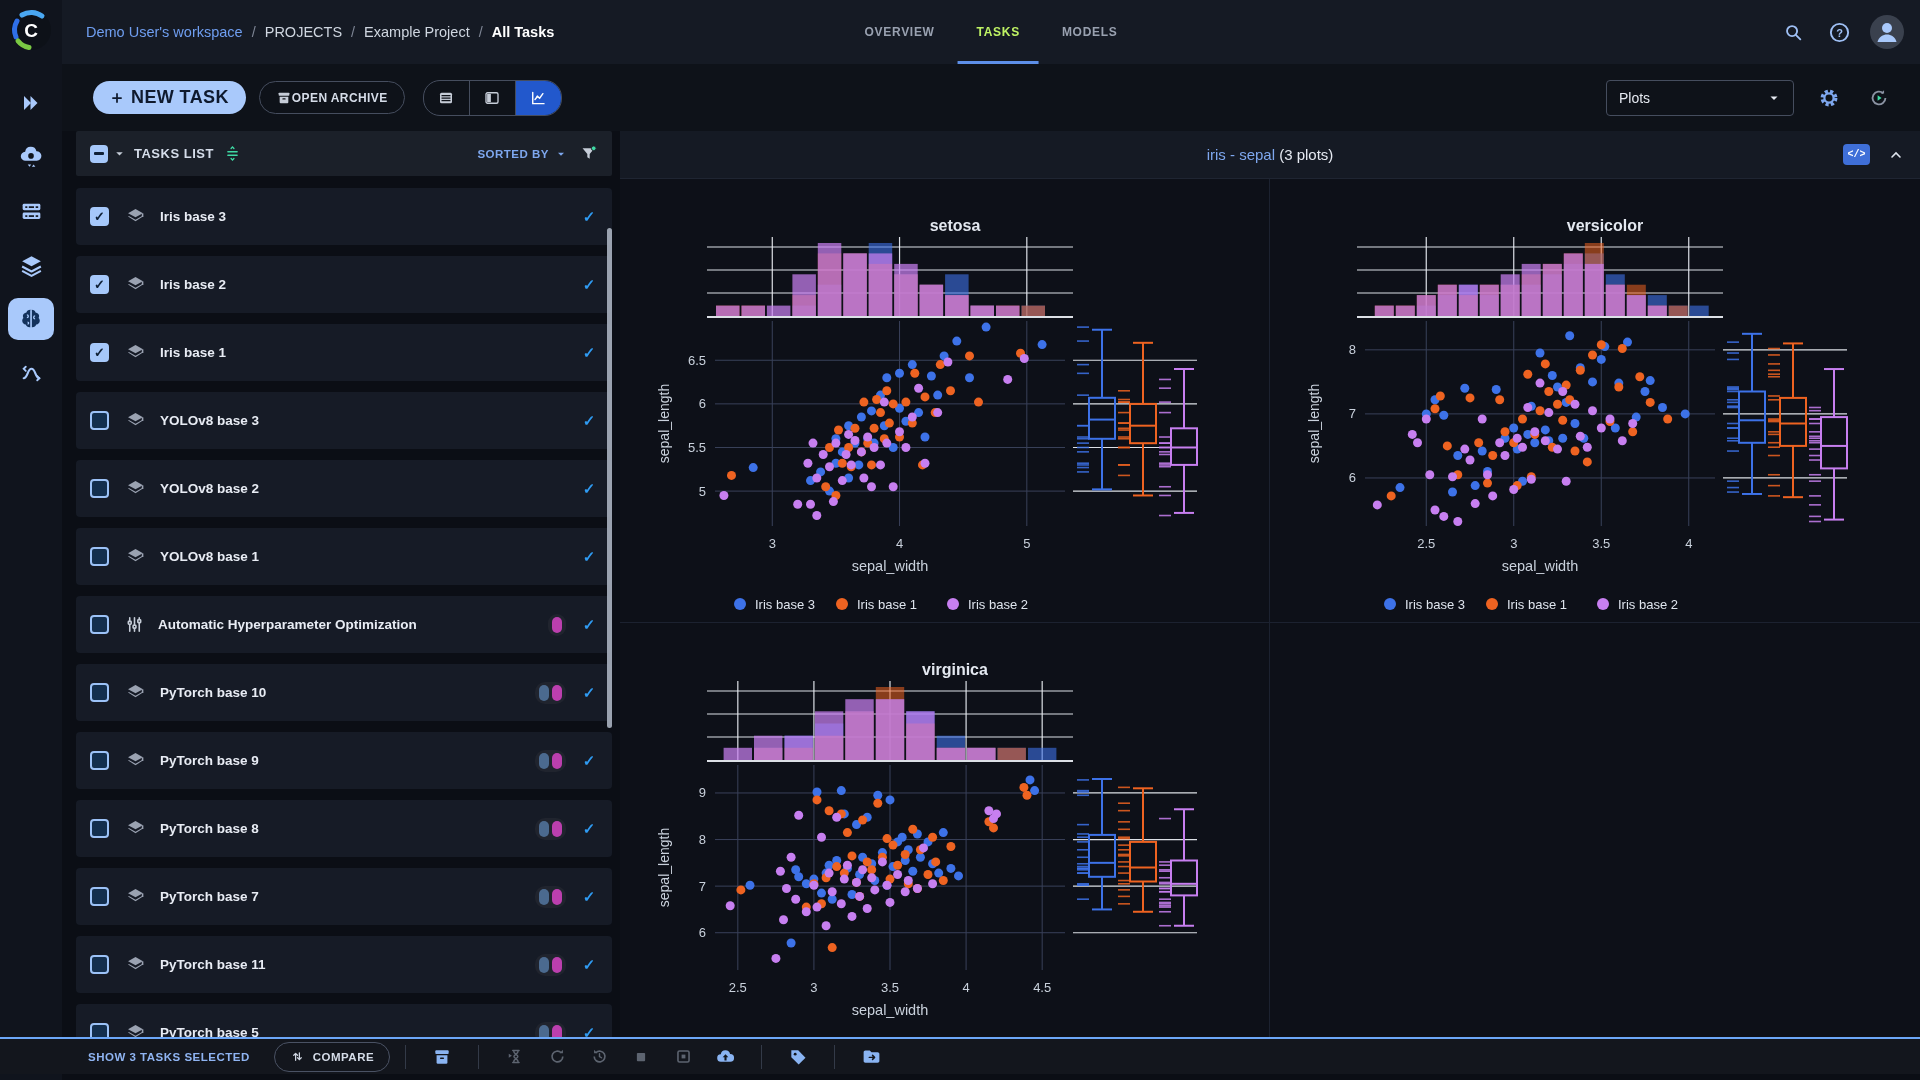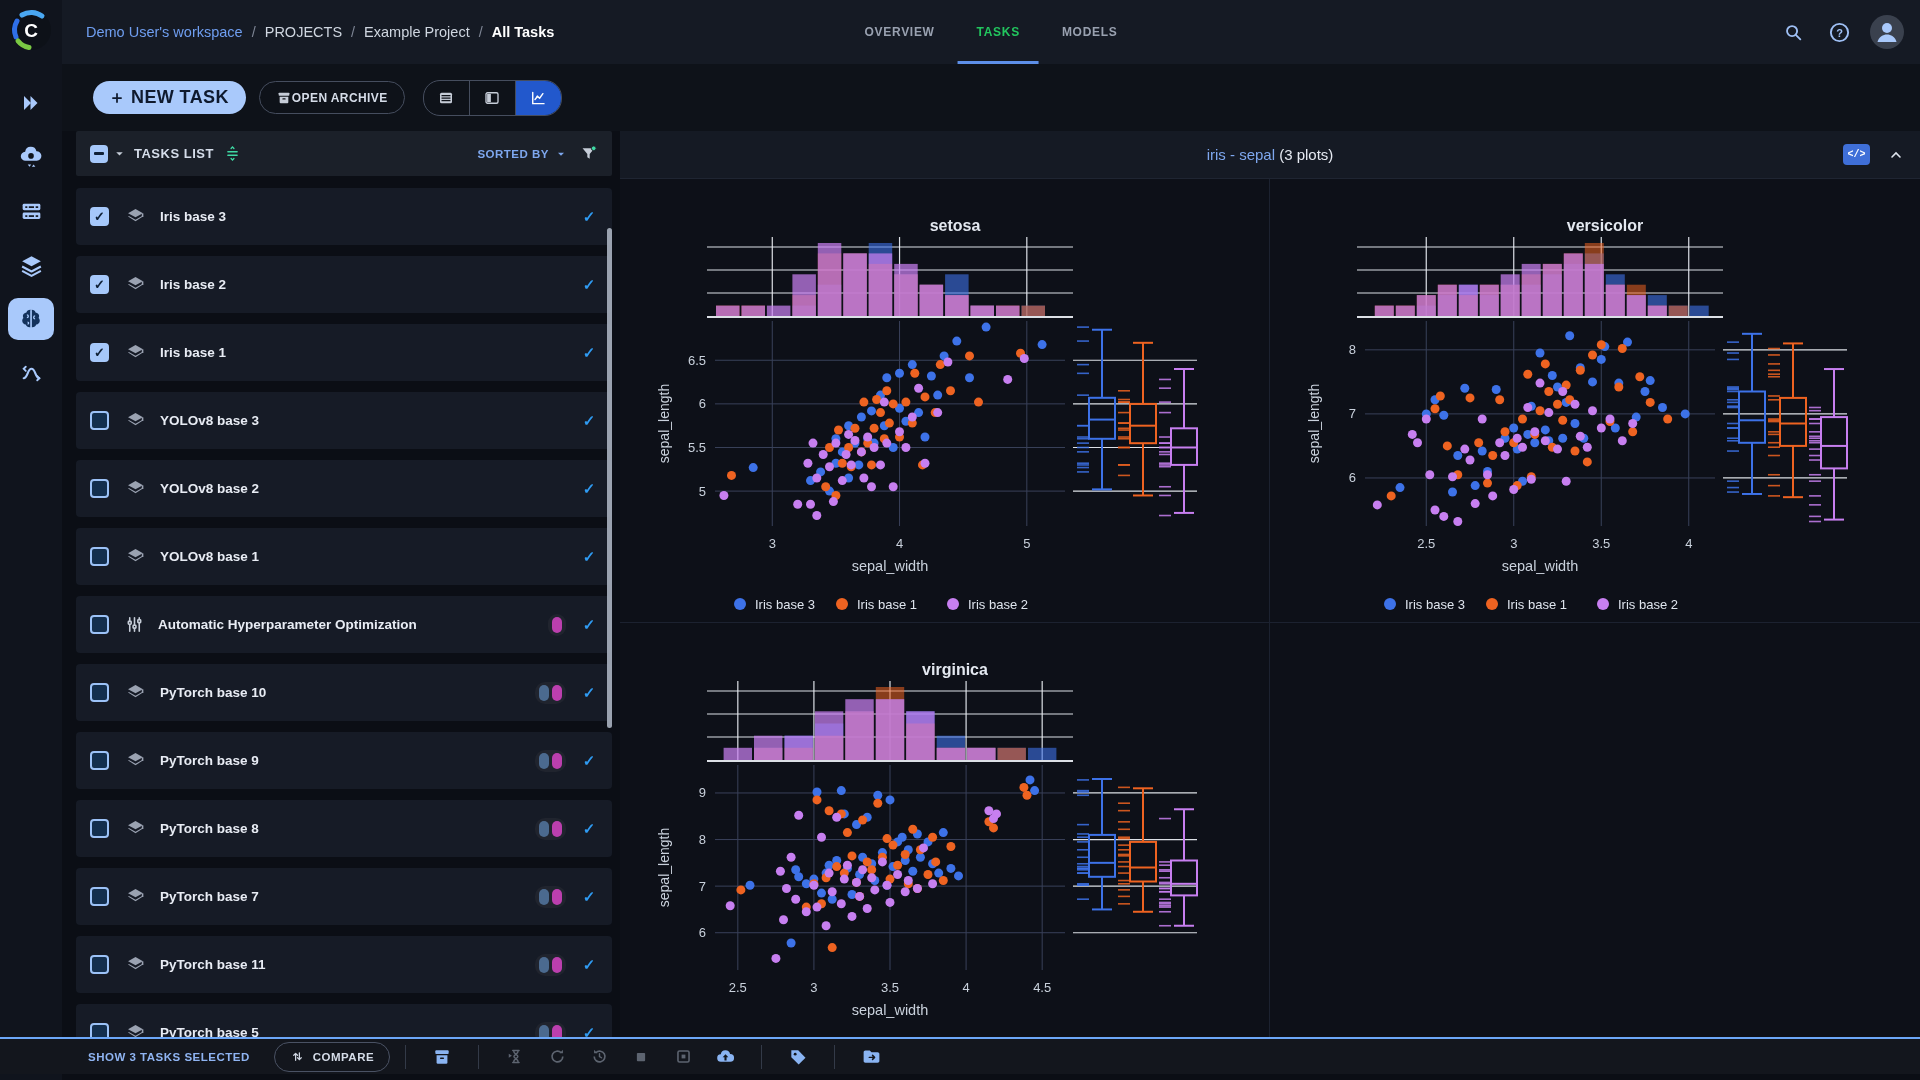--- a/index.html
+++ b/index.html
@@ -17,21 +17,21 @@
   
   .topbar{position:absolute;left:62px;top:0;width:1858px;height:64px;background:#151a24;border-bottom:3px solid #0c4a6e}
   .crumbs{position:absolute;left:24px;top:0;height:64px;display:flex;align-items:center;gap:9px;font-size:14.5px}
   .crumb-link{color:#6f9ef0;cursor:pointer}
   .crumb{color:#cfd6e0;cursor:pointer}
   .crumb-sep{color:#7d8594}
   .crumb-cur{color:#ffffff;font-weight:bold}
   .tabs{position:absolute;left:50%;transform:translateX(-50%);top:0;height:64px;display:flex}
   .tab{height:64px;display:flex;align-items:center;padding:0 21px;font-size:12px;font-weight:bold;
        letter-spacing:.7px;color:#99a1b0;position:relative;cursor:pointer}
-  .tab.active{color:#22c55e}
+  .tab.active{color:#bef264}
   .tab.active:after{content:"";position:absolute;left:2px;right:2px;bottom:0;height:3px;background:#5d8fe8}
   .top-actions{position:absolute;right:0;top:0;height:64px;display:flex;align-items:center;gap:16px;padding-right:16px}
   .top-ic{width:30px;height:30px;display:flex;align-items:center;justify-content:center;cursor:pointer}
   .avatar{width:34px;height:34px;border-radius:50%;background:#3a414e;display:flex;align-items:center;justify-content:center;cursor:pointer}
 
   
   .toolbar{position:absolute;left:62px;top:64px;width:1858px;height:67px;background:#0e1219;display:flex;align-items:center}
   .btn-new{margin-left:31px;height:33px;border:none;border-radius:17px;background:#a9c9fb;color:#0f1a2e;
            font-weight:bold;font-size:18px;letter-spacing:.4px;display:flex;align-items:center;gap:7px;padding:0 17px;cursor:pointer;font-family:inherit}
   .btn-archive{margin-left:13px;height:33px;border-radius:17px;border:1px solid #454d5e;background:transparent;color:#d5dce8;
@@ -218,20 +218,42 @@
         <svg width="18" height="18" viewBox="0 0 24 24">
           <rect x="4" y="5" width="16" height="14" rx="2" fill="none" stroke="#c6cdd8" stroke-width="1.8"></rect>
           <rect x="5.5" y="6.5" width="5" height="11" fill="#c6cdd8"></rect>
         </svg>
       </div>
       <div class="toggle active">
         <svg width="18" height="18" viewBox="0 0 24 24" fill="none" stroke="#ffffff" stroke-width="1.9" stroke-linecap="round">
           <path d="M5 4.5v15h15"></path>
           <path d="M8 14l3.2-4 3 2.2 4.3-6"></path>
           <circle cx="11.2" cy="10" r="1.4" fill="#ffffff" stroke="none"></circle>
+        </svg>
+      </div>
+    </div>
+    <div class="toolbar-right">
+      <div class="select">
+        <span>Plots</span>
+        <svg class="sel-caret" width="14" height="14" viewBox="0 0 24 24">
+            <path d="M6 9.5l6 6 6-6z" fill="#e6eaf2"></path>
+          </svg>
+      </div>
+      <div class="top-ic">
+        <svg width="22" height="22" viewBox="0 0 24 24">
+          <circle cx="12" cy="12" r="7" fill="none" stroke="#7ea7ee" stroke-width="4.4" stroke-dasharray="3.2 2.35"></circle>
+          <circle cx="12" cy="12" r="5" fill="none" stroke="#7ea7ee" stroke-width="2.4"></circle>
+          <circle cx="12" cy="12" r="1.6" fill="#0e1219"></circle>
+        </svg>
+      </div>
+      <div class="top-ic">
+        <svg width="22" height="22" viewBox="0 0 24 24">
+          <path d="M19 12a7 7 0 1 1-2.3-5.2" fill="none" stroke="#8b93a3" stroke-width="2"></path>
+          <path d="M17.5 3.5v3.6h-3.6z" fill="#8b93a3"></path>
+          <path d="M10.5 9l4.3 3-4.3 3z" fill="#3fd9a4"></path>
         </svg>
       </div>
     </div>
   </div>
 
   <section class="tasks-panel">
     <div class="tp-head">
       <div class="hcb">
           <div class="bar"></div>
         </div>

